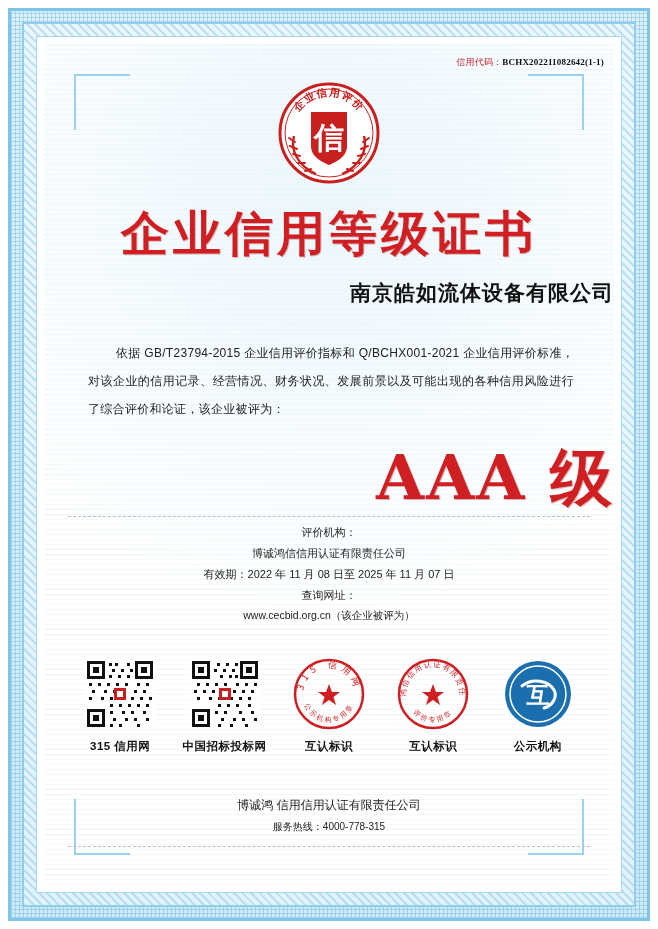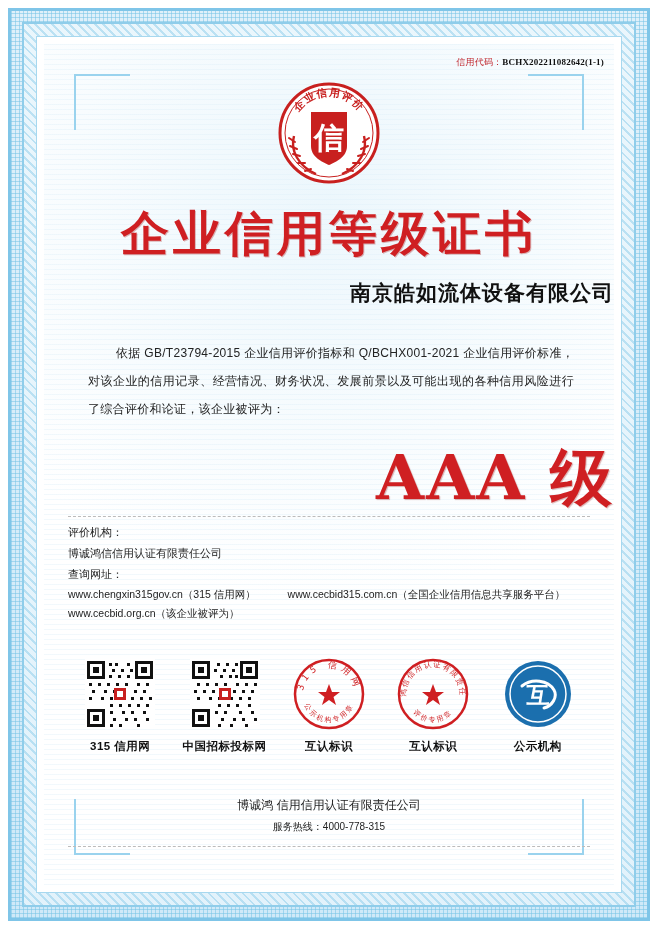--- a/index.html
+++ b/index.html
@@ -150,20 +150,21 @@
 
   
   .info {
     position: absolute;
     left: 24px;
     right: 24px;
     top: 478px;
     font-size: 11px;
     color: #222;
     line-height: 21px;
+    text-align: center;
   }
   .info .row { white-space: nowrap; }
   .info .sub { padding-left: 0px; }
   .info .links { font-size: 10.5px; line-height: 19px; }
   .info .links .gap { display: inline-block; width: 26px; }
   .sep-line {
     position: absolute;
     left: 24px; right: 24px;
     top: 472px;
     border-top: 1px dashed #bcbcbc;
@@ -264,27 +265,25 @@
 
     <div class="body-text">依据 GB/T23794-2015 企业信用评价指标和 Q/BCHX001-2021 企业信用评价标准，对该企业的信用记录、经营情况、财务状况、发展前景以及可能出现的各种信用风险进行了综合评价和论证，该企业被评为：</div>
 
     <div class="grade">AAA 级</div>
 
     <div class="sep-line"></div>
 
     <div class="info">
       <div class="row">评价机构：</div>
       <div class="row sub">博诚鸿信信用认证有限责任公司</div>
+      <div class="row">
+        <span>有效期：</span><span>2022 年 11 月 08 日至 2025 年 11 月 07 日</span>
+      </div>
       <div class="row">查询网址：</div>
       <div class="links">
-        <div>
-          <span>www.chengxin315gov.cn（315 信用网）</span>
-          <span class="gap"></span>
-          <span>www.cecbid315.com.cn（全国企业信用信息共享服务平台）</span>
-        </div>
         <div>
           <span>www.cecbid.org.cn（该企业被评为）</span>
         </div>
       </div>
     </div>
 
     <div class="badges">
 
       <div class="badge">
         <div class="art">

